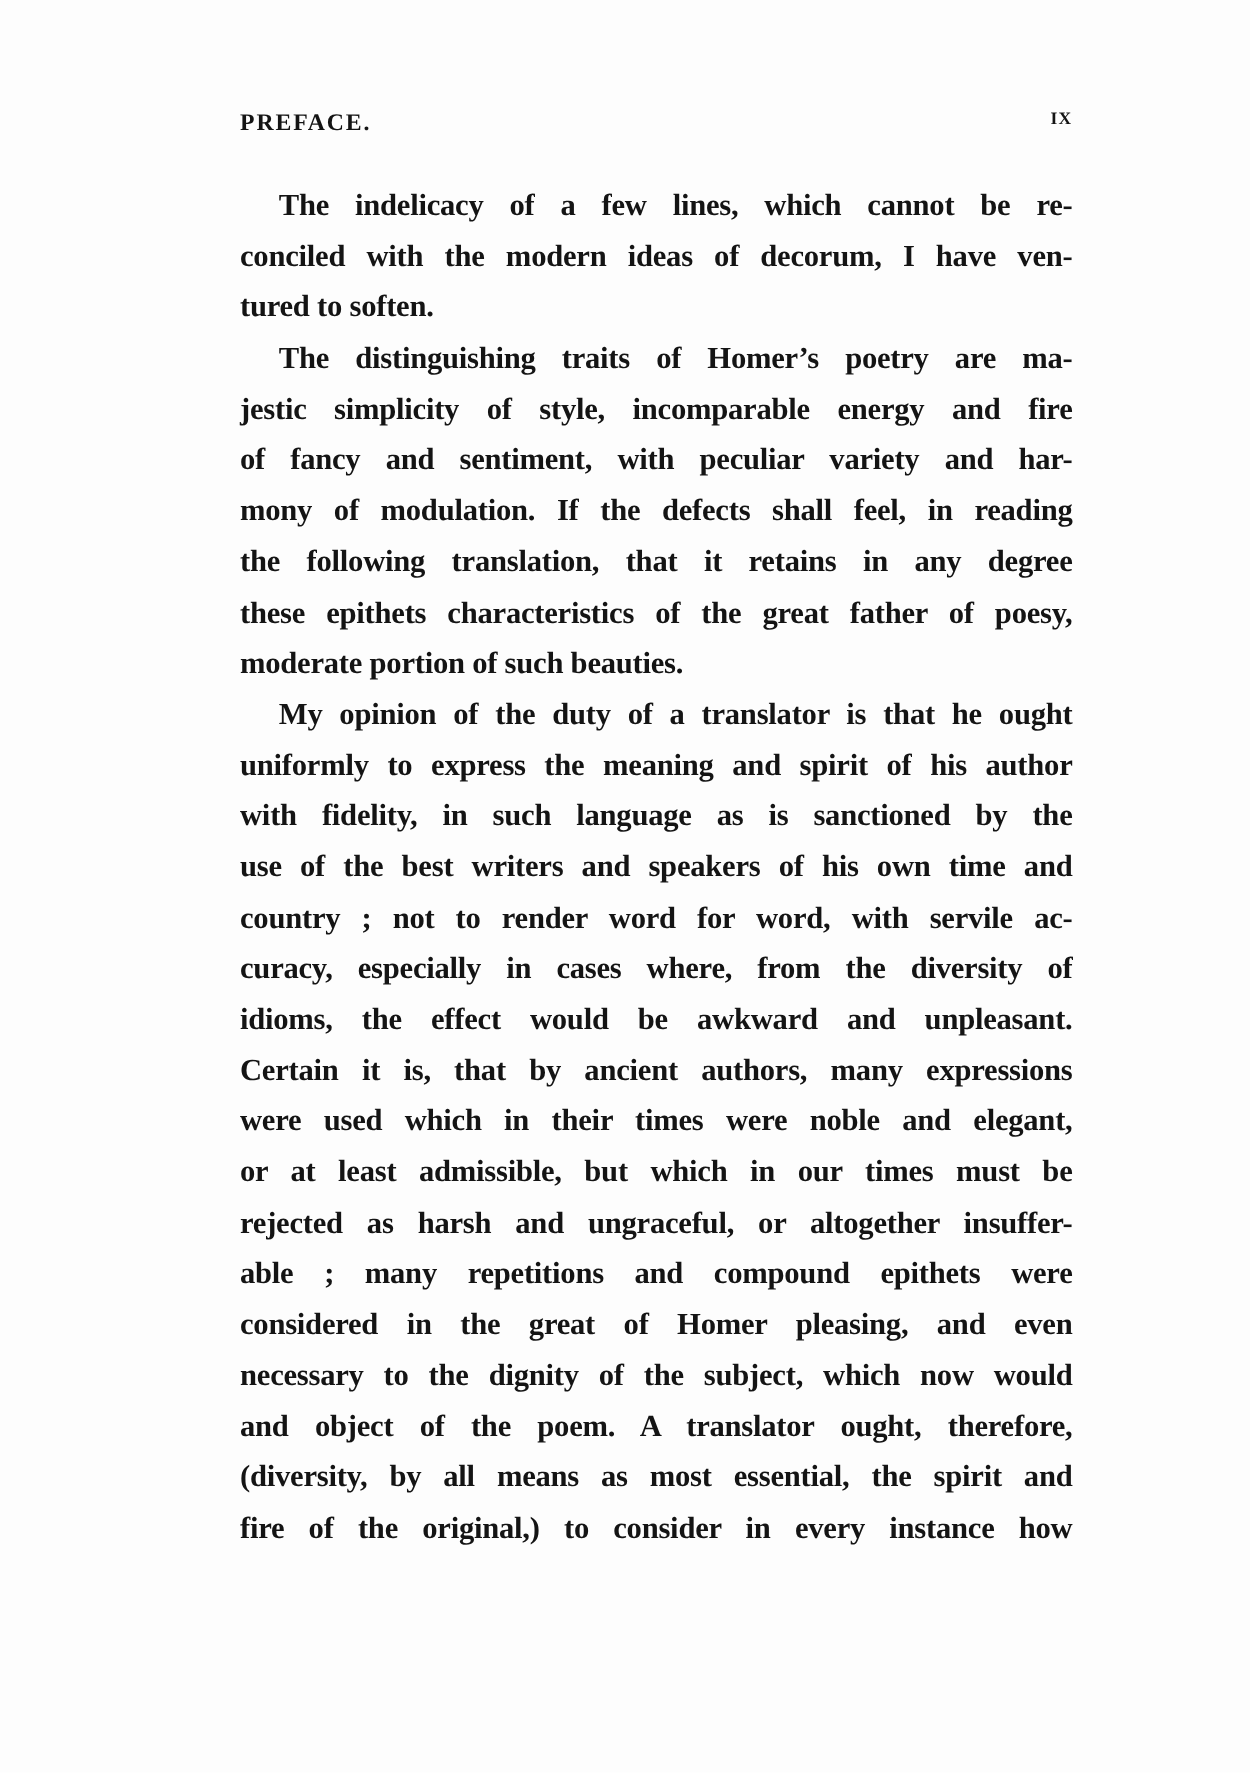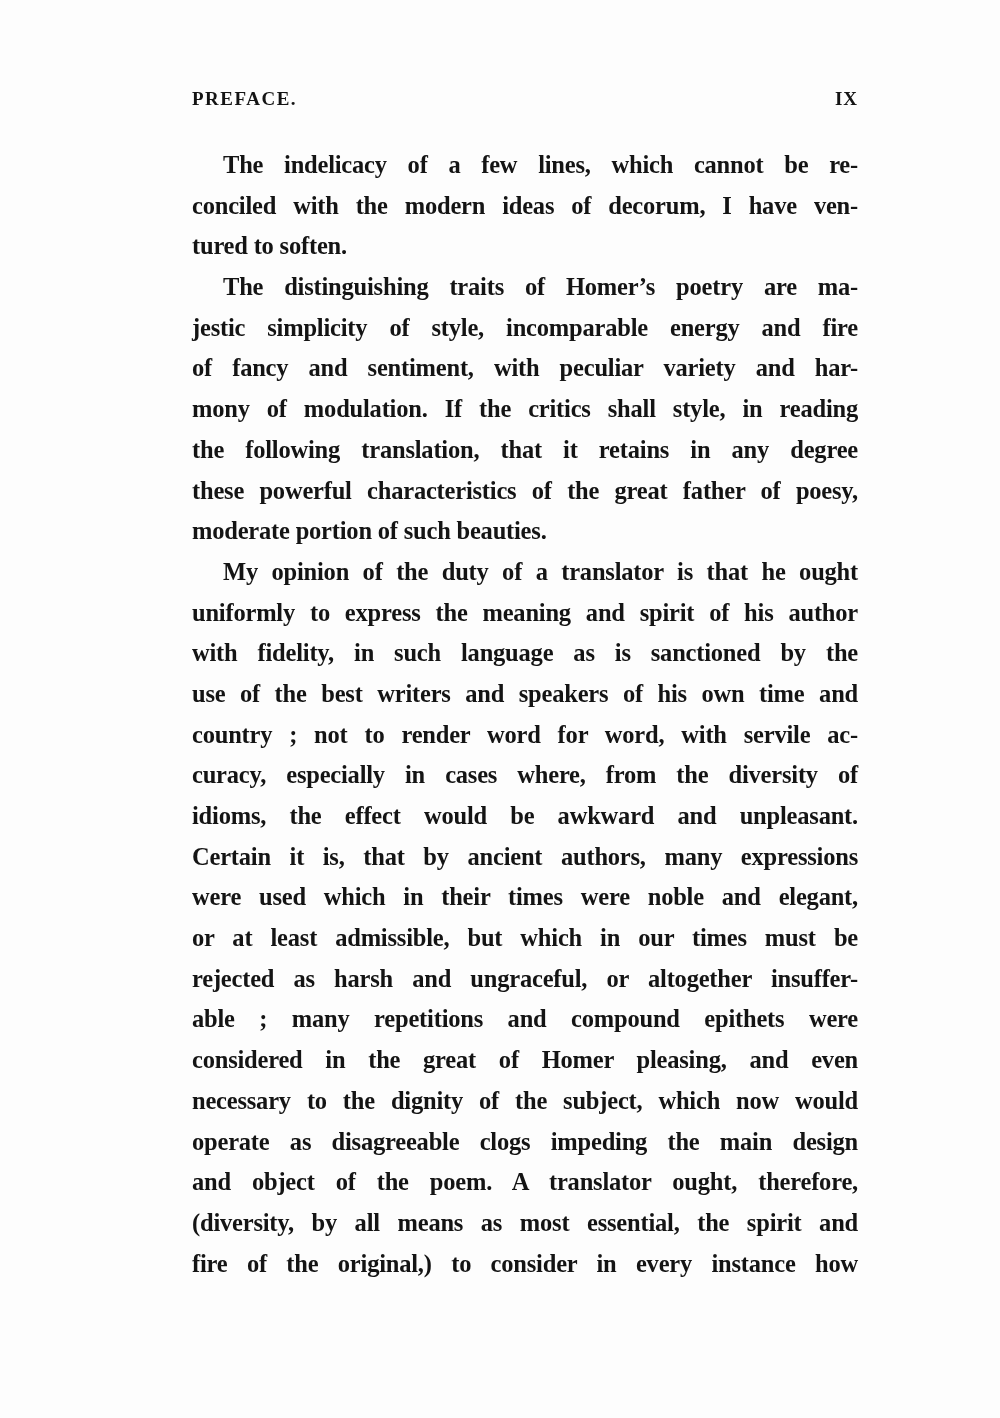--- a/index.html
+++ b/index.html
@@ -15,21 +15,21 @@
     .running-head {
       position: absolute; left: 192px; width: 666px; top: 88px; height: 30px;
     }
     .running-title {
       position: absolute; left: 0; right: 0; text-align: left;
       font-size: 19px; font-weight: bold; letter-spacing: 1.5px;
       font-family: "Liberation Serif", serif;
     }
     .page-number {
       position: absolute; right: 0; top: 0;
-      font-size: 19px; font-weight: bold; letter-spacing: 1px;
+      font-size: 14px; font-weight: bold; letter-spacing: 1px;
       font-family: "Liberation Serif", serif;
     }
     .body-text {
       position: absolute; left: 192px; top: 145px; width: 666px;
     }
     .line {
       height: 40.7px; line-height: 40.7px;
       font-size: 24.5px; font-weight: bold;
       font-family: "Liberation Serif", serif;
       white-space: nowrap;
@@ -51,37 +51,36 @@
 
   <div class="body-text">
 
     <div class="line indent">The indelicacy of a few lines, which cannot be re-</div>
     <div class="line">conciled with the modern ideas of decorum, I have ven-</div>
     <div class="line last">tured to soften.</div>
 
     <div class="line indent">The distinguishing traits of Homer’s poetry are ma-</div>
     <div class="line">jestic simplicity of style, incomparable energy and fire</div>
     <div class="line">of fancy and sentiment, with peculiar variety and har-</div>
-    <div class="line">mony of modulation.  If the critics shall style, in reading</div>
+    <div class="line">mony of modulation.  If the defects shall feel, in reading</div>
     <div class="line">the following translation, that it retains in any degree</div>
-    <div class="line">these powerful characteristics of the great father of poesy,</div>
+    <div class="line">these epithets characteristics of the great father of poesy,</div>
     <div class="line last">moderate portion of such beauties.</div>
 
     <div class="line indent">My opinion of the duty of a translator is that he ought</div>
     <div class="line">uniformly to express the meaning and spirit of his author</div>
     <div class="line">with fidelity, in such language as is sanctioned by the</div>
     <div class="line">use of the best writers and speakers of his own time and</div>
     <div class="line">country ; not to render word for word, with servile ac-</div>
     <div class="line">curacy, especially in cases where, from the diversity of</div>
     <div class="line">idioms, the effect would be awkward and unpleasant.</div>
     <div class="line">Certain it is, that by ancient authors, many expressions</div>
     <div class="line">were used which in their times were noble and elegant,</div>
     <div class="line">or at least admissible, but which in our times must be</div>
     <div class="line">rejected as harsh and ungraceful, or altogether insuffer-</div>
     <div class="line">able ; many repetitions and compound epithets were</div>
     <div class="line">considered in the great of Homer pleasing, and even</div>
     <div class="line">necessary to the dignity of the subject, which now would</div>
-    <div class="line">operate as disagreeable clogs impeding the main design</div>
     <div class="line">and object of the poem.  A translator ought, therefore,</div>
     <div class="line">(diversity, by all means as most essential, the spirit and</div>
     <div class="line">fire of the original,) to consider in every instance how</div>
   </div>
 </div>
 
 </body></html>

